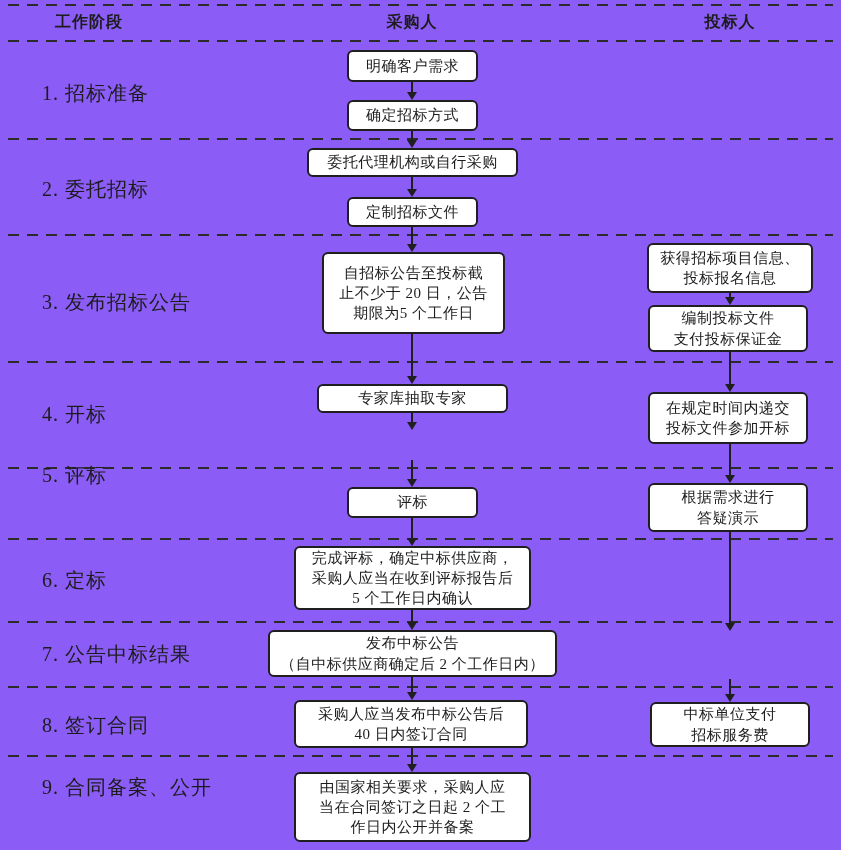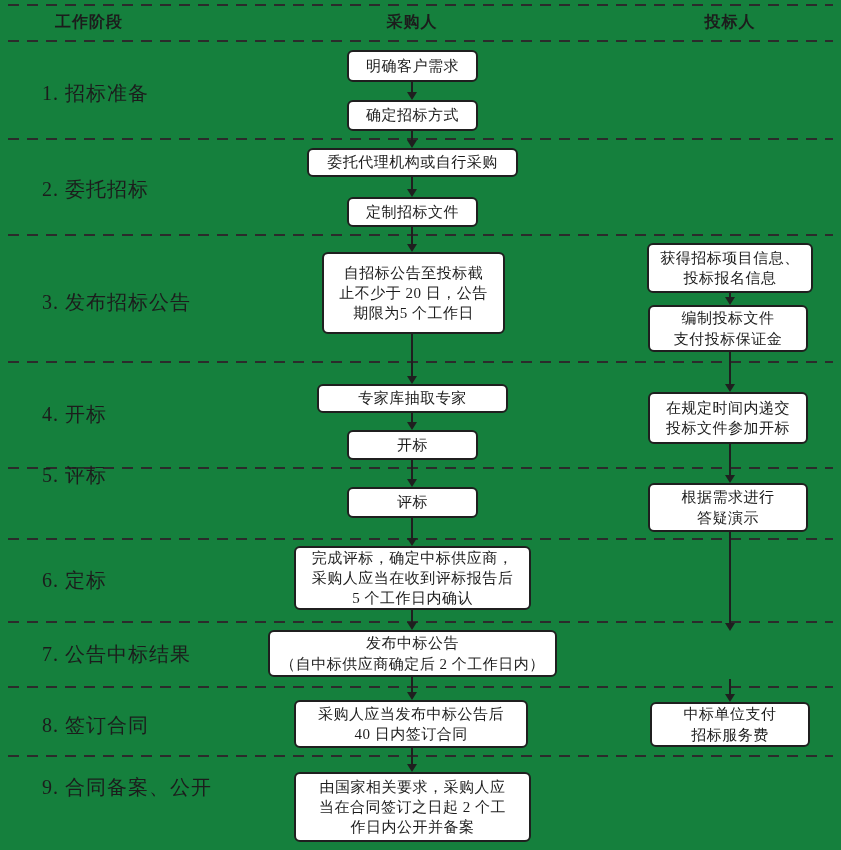--- a/index.html
+++ b/index.html
@@ -1,19 +1,19 @@
 <!DOCTYPE html>
 <html><head>
 <meta charset="utf-8">
 <style>
   html,body{margin:0;padding:0;background:#ffffff;}
   .canvas{
     position:relative;
     width:841px;height:850px;
-    background:#15803d;
+    background:#8b5cf6;
     font-family:"Liberation Serif","DejaVu Serif",serif;
     color:#1c1c1c;
     overflow:hidden;
   }
   .hline{
     position:absolute;left:8px;width:825px;height:2px;
     background:repeating-linear-gradient(to right,#2b2b2b 0 11px,transparent 11px 19px);
   }
   .hdr{
     position:absolute;top:12px;font-size:16px;font-weight:bold;
@@ -74,21 +74,20 @@
   <div class="stage" style="top:774px">9. 合同备案、公开</div>
 
   <div class="box" style="left:347px;top:50px;width:131px;height:32px">明确客户需求</div>
   <div class="box" style="left:347px;top:100px;width:131px;height:31px">确定招标方式</div>
   <div class="box" style="left:307px;top:148px;width:211px;height:29px">委托代理机构或自行采购</div>
   <div class="box" style="left:347px;top:197px;width:131px;height:30px">定制招标文件</div>
   <div class="box" style="left:322px;top:252px;width:183px;height:82px">自招标公告至投标截
 止不少于 20 日，公告
 期限为5 个工作日</div>
   <div class="box" style="left:317px;top:384px;width:191px;height:29px">专家库抽取专家</div>
-  <div class="box" style="left:347px;top:430px;width:131px;height:30px">开标</div>
   <div class="box" style="left:347px;top:487px;width:131px;height:31px">评标</div>
   <div class="box" style="left:294px;top:546px;width:237px;height:64px">完成评标，确定中标供应商，
 采购人应当在收到评标报告后
 5 个工作日内确认</div>
   <div class="box" style="left:268px;top:630px;width:289px;height:47px">发布中标公告
 （自中标供应商确定后 2 个工作日内）</div>
   <div class="box" style="left:294px;top:700px;width:234px;height:48px">采购人应当发布中标公告后
 40 日内签订合同</div>
   <div class="box" style="left:294px;top:772px;width:237px;height:70px">由国家相关要求，采购人应
 当在合同签订之日起 2 个工

